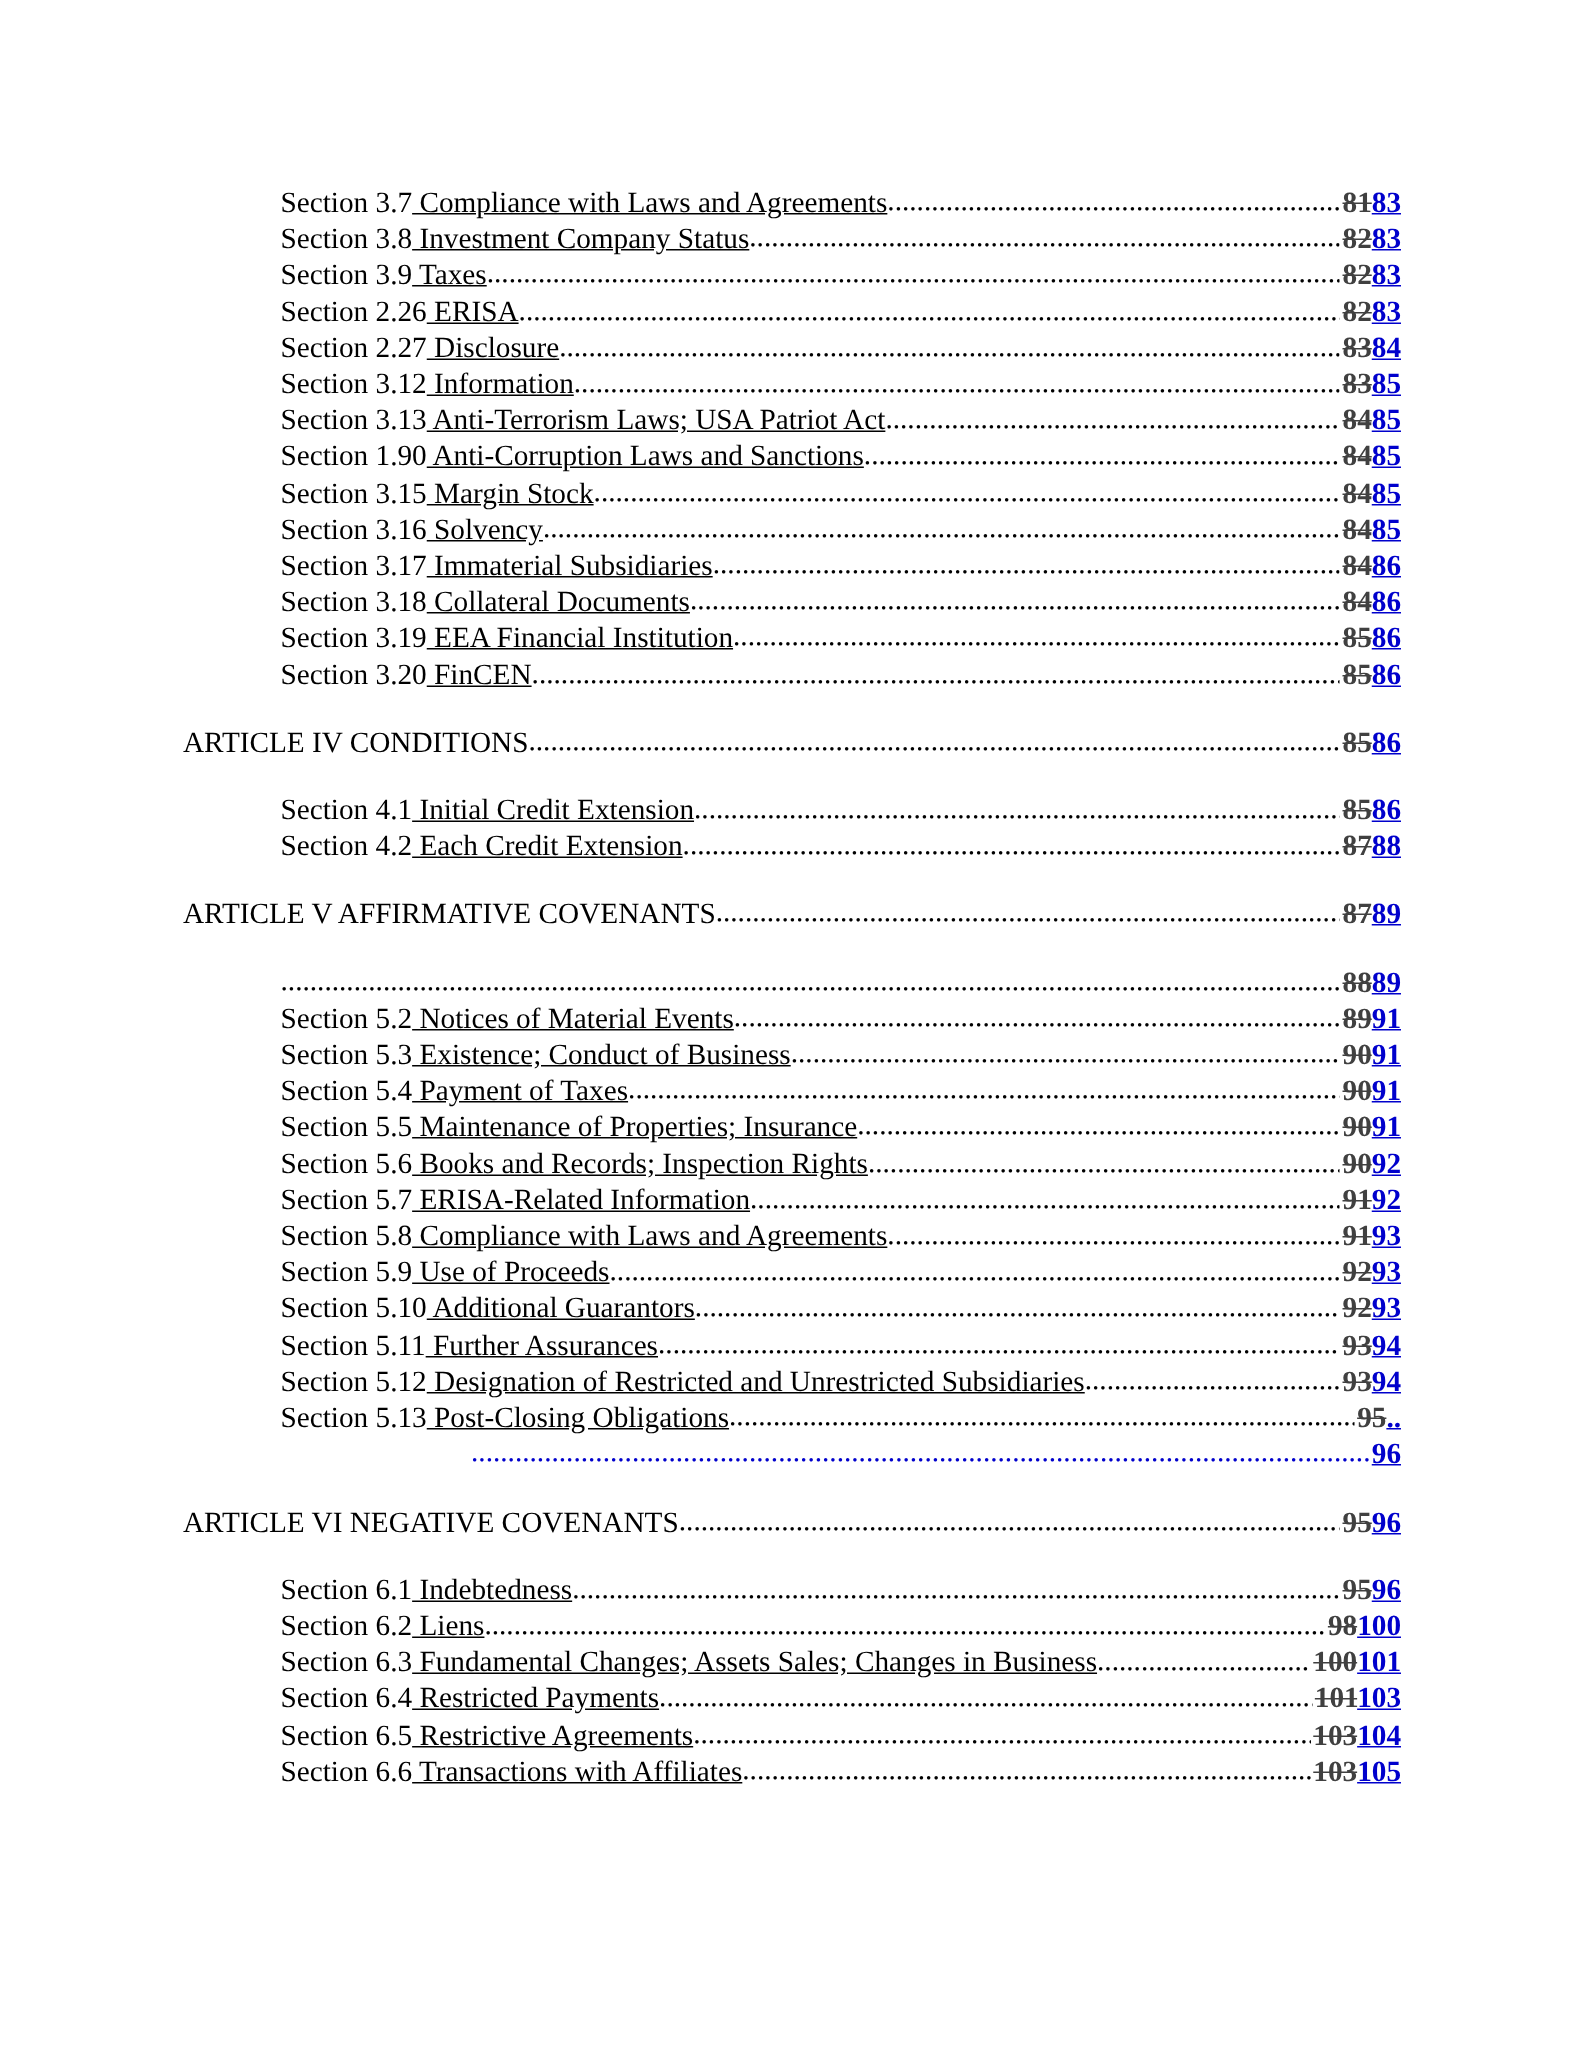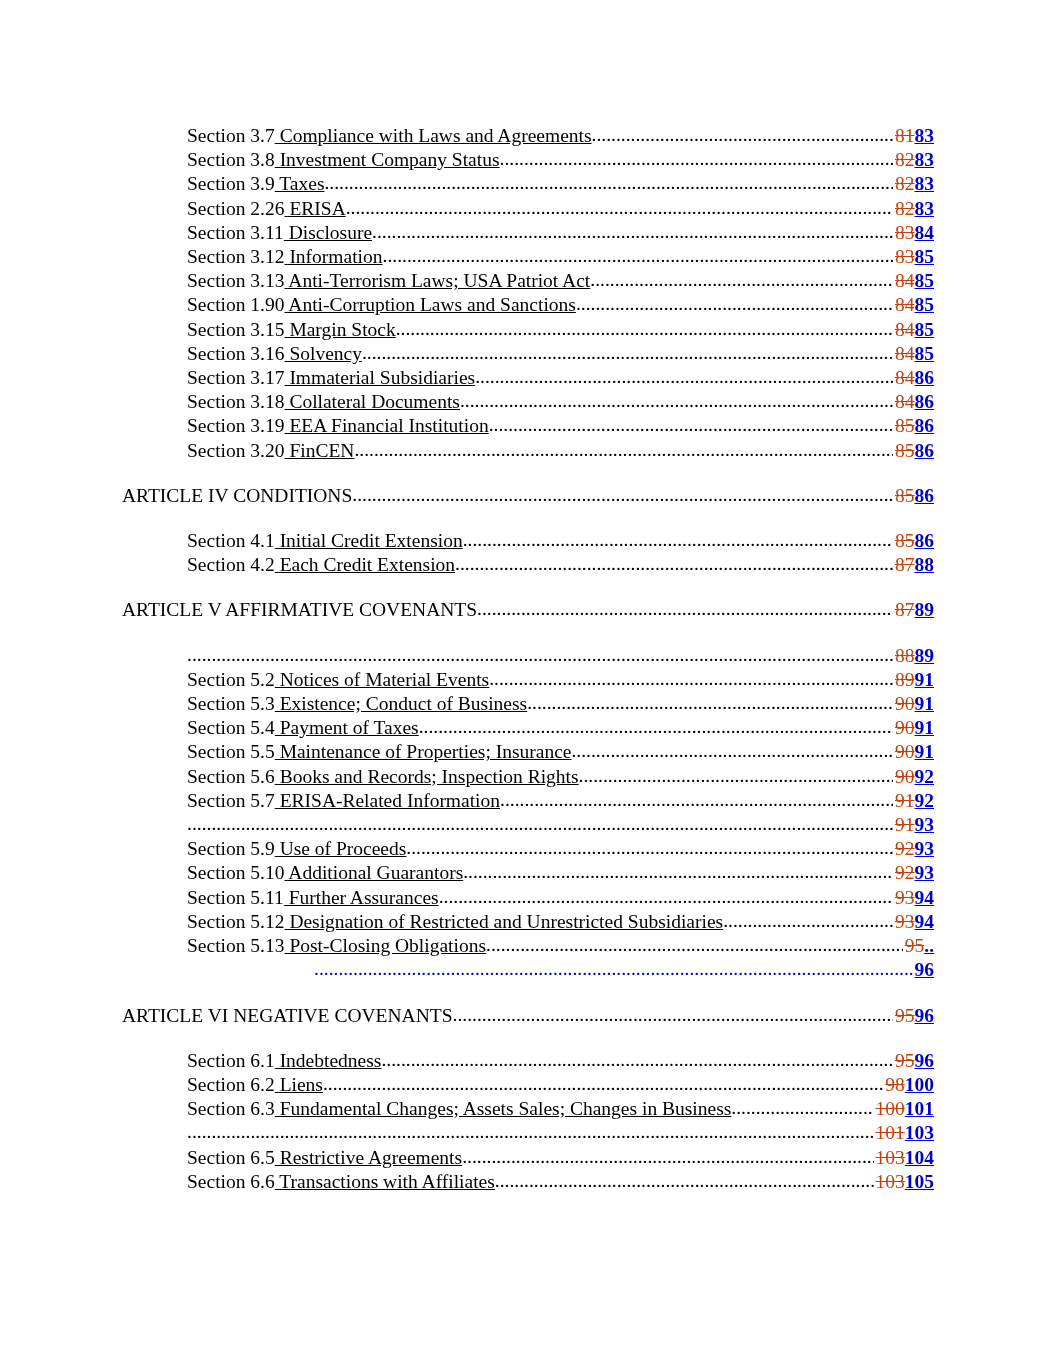--- a/index.html
+++ b/index.html
@@ -58,23 +58,23 @@
     content: "........................................................................................................................................................................................................................................................................";
     font-size: 19.5px;
     color: #000;
   }
   .pages {
     flex: 0 0 auto;
     text-align: right;
     padding-left: 2px;
   }
   .old {
-    color: #c2410c;
+    color: #404040;
     text-decoration: line-through;
-    font-weight: normal;
+    font-weight: bold;
   }
   .new {
     color: #0000cc;
     text-decoration: underline;
     font-weight: bold;
   }
   .article-row {
     display: flex;
     align-items: flex-start;
     font-size: 19.5px;
@@ -123,21 +123,21 @@
         <span class="lbl"><span class="plain">Section 3.9</span><span class="und"> Taxes</span></span>
         <span class="leader"></span>
         <span class="pages"><span class="old">82</span><span class="new">83</span></span>
       </div>
       <div class="toc-line indent">
         <span class="lbl"><span class="plain">Section 2.26</span><span class="und"> ERISA</span></span>
         <span class="leader"></span>
         <span class="pages"><span class="old">82</span><span class="new">83</span></span>
       </div>
       <div class="toc-line indent">
-        <span class="lbl"><span class="plain">Section 3.11</span><span class="und"> Disclosure</span></span>
+        <span class="lbl"><span class="plain">Section 2.27</span><span class="und"> Disclosure</span></span>
         <span class="leader"></span>
         <span class="pages"><span class="old">83</span><span class="new">84</span></span>
       </div>
       <div class="toc-line indent">
         <span class="lbl"><span class="plain">Section 3.12</span><span class="und"> Information</span></span>
         <span class="leader"></span>
         <span class="pages"><span class="old">83</span><span class="new">85</span></span>
       </div>
       <div class="toc-line indent">
         <span class="lbl"><span class="plain">Section 3.13</span><span class="und"> Anti-Terrorism Laws; USA Patriot Act</span></span>
@@ -231,20 +231,21 @@
         <span class="lbl"><span class="plain">Section 5.6</span><span class="und"> Books and Records; Inspection Rights</span></span>
         <span class="leader"></span>
         <span class="pages"><span class="old">90</span><span class="new">92</span></span>
       </div>
       <div class="toc-line indent">
         <span class="lbl"><span class="plain">Section 5.7</span><span class="und"> ERISA-Related Information</span></span>
         <span class="leader"></span>
         <span class="pages"><span class="old">91</span><span class="new">92</span></span>
       </div>
       <div class="toc-line indent">
+        <span class="lbl"><span class="plain">Section 5.8</span><span class="und"> Compliance with Laws and Agreements</span></span>
         <span class="leader"></span>
         <span class="pages"><span class="old">91</span><span class="new">93</span></span>
       </div>
       <div class="toc-line indent">
         <span class="lbl"><span class="plain">Section 5.9</span><span class="und"> Use of Proceeds</span></span>
         <span class="leader"></span>
         <span class="pages"><span class="old">92</span><span class="new">93</span></span>
       </div>
       <div class="toc-line indent">
         <span class="lbl"><span class="plain">Section 5.10</span><span class="und"> Additional Guarantors</span></span>
@@ -286,20 +287,21 @@
         <span class="lbl"><span class="plain">Section 6.2</span><span class="und"> Liens</span></span>
         <span class="leader"></span>
         <span class="pages"><span class="old">98</span><span class="new">100</span></span>
       </div>
       <div class="toc-line indent">
         <span class="lbl"><span class="plain">Section 6.3</span><span class="und"> Fundamental Changes; Assets Sales; Changes in Business</span></span>
         <span class="leader"></span>
         <span class="pages"><span class="old">100</span><span class="new">101</span></span>
       </div>
       <div class="toc-line indent">
+        <span class="lbl"><span class="plain">Section 6.4</span><span class="und"> Restricted Payments</span></span>
         <span class="leader"></span>
         <span class="pages"><span class="old">101</span><span class="new">103</span></span>
       </div>
       <div class="toc-line indent">
         <span class="lbl"><span class="plain">Section 6.5</span><span class="und"> Restrictive Agreements</span></span>
         <span class="leader"></span>
         <span class="pages"><span class="old">103</span><span class="new">104</span></span>
       </div>
       <div class="toc-line indent">
         <span class="lbl"><span class="plain">Section 6.6</span><span class="und"> Transactions with Affiliates</span></span>

